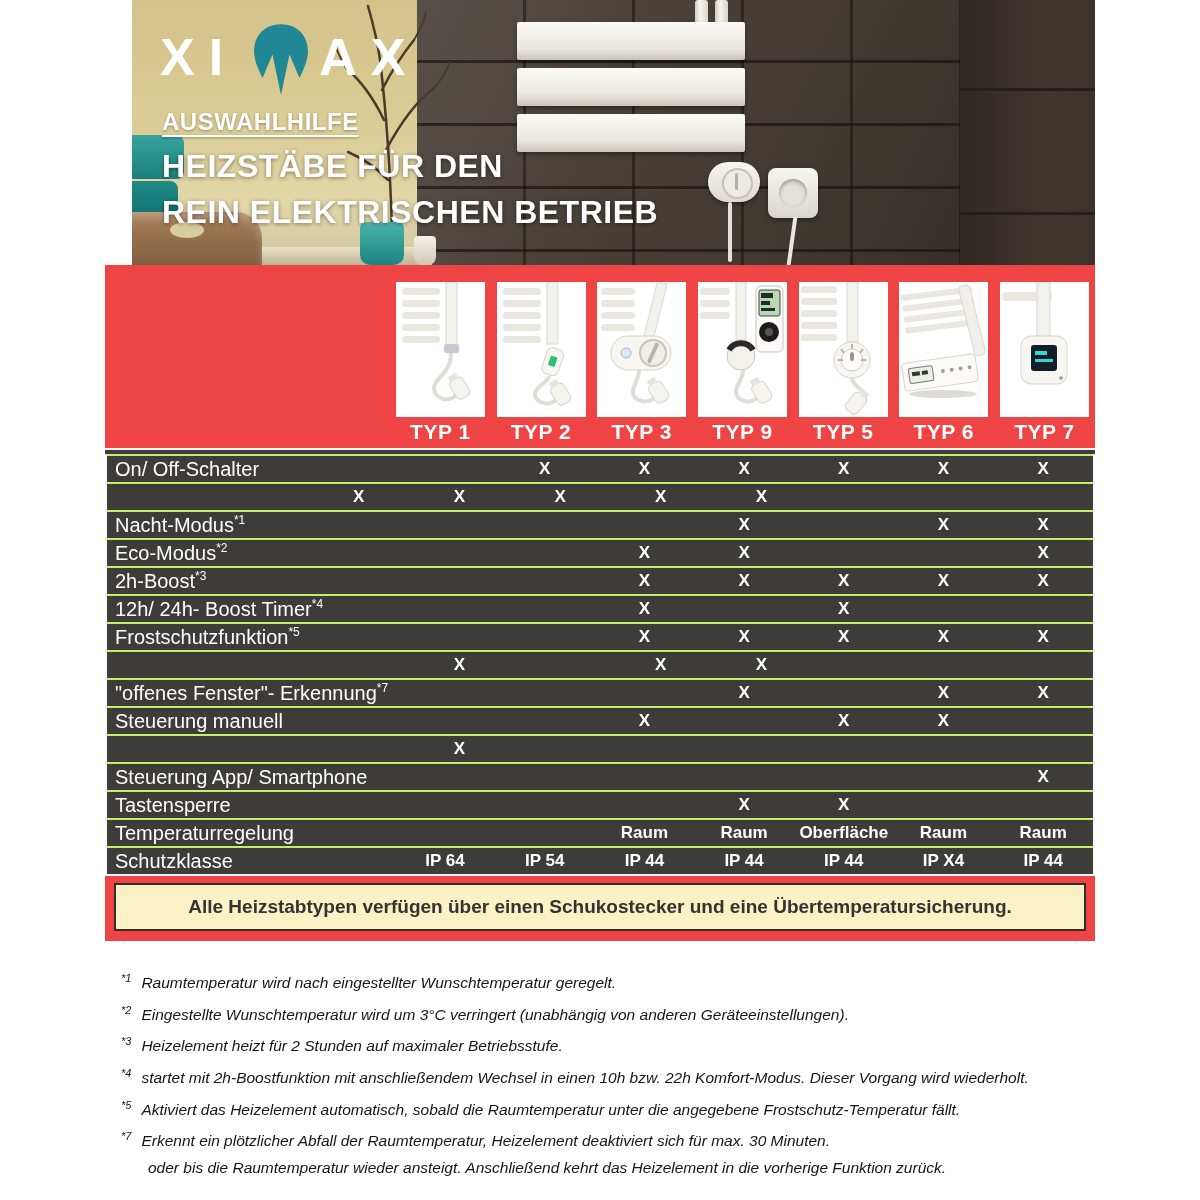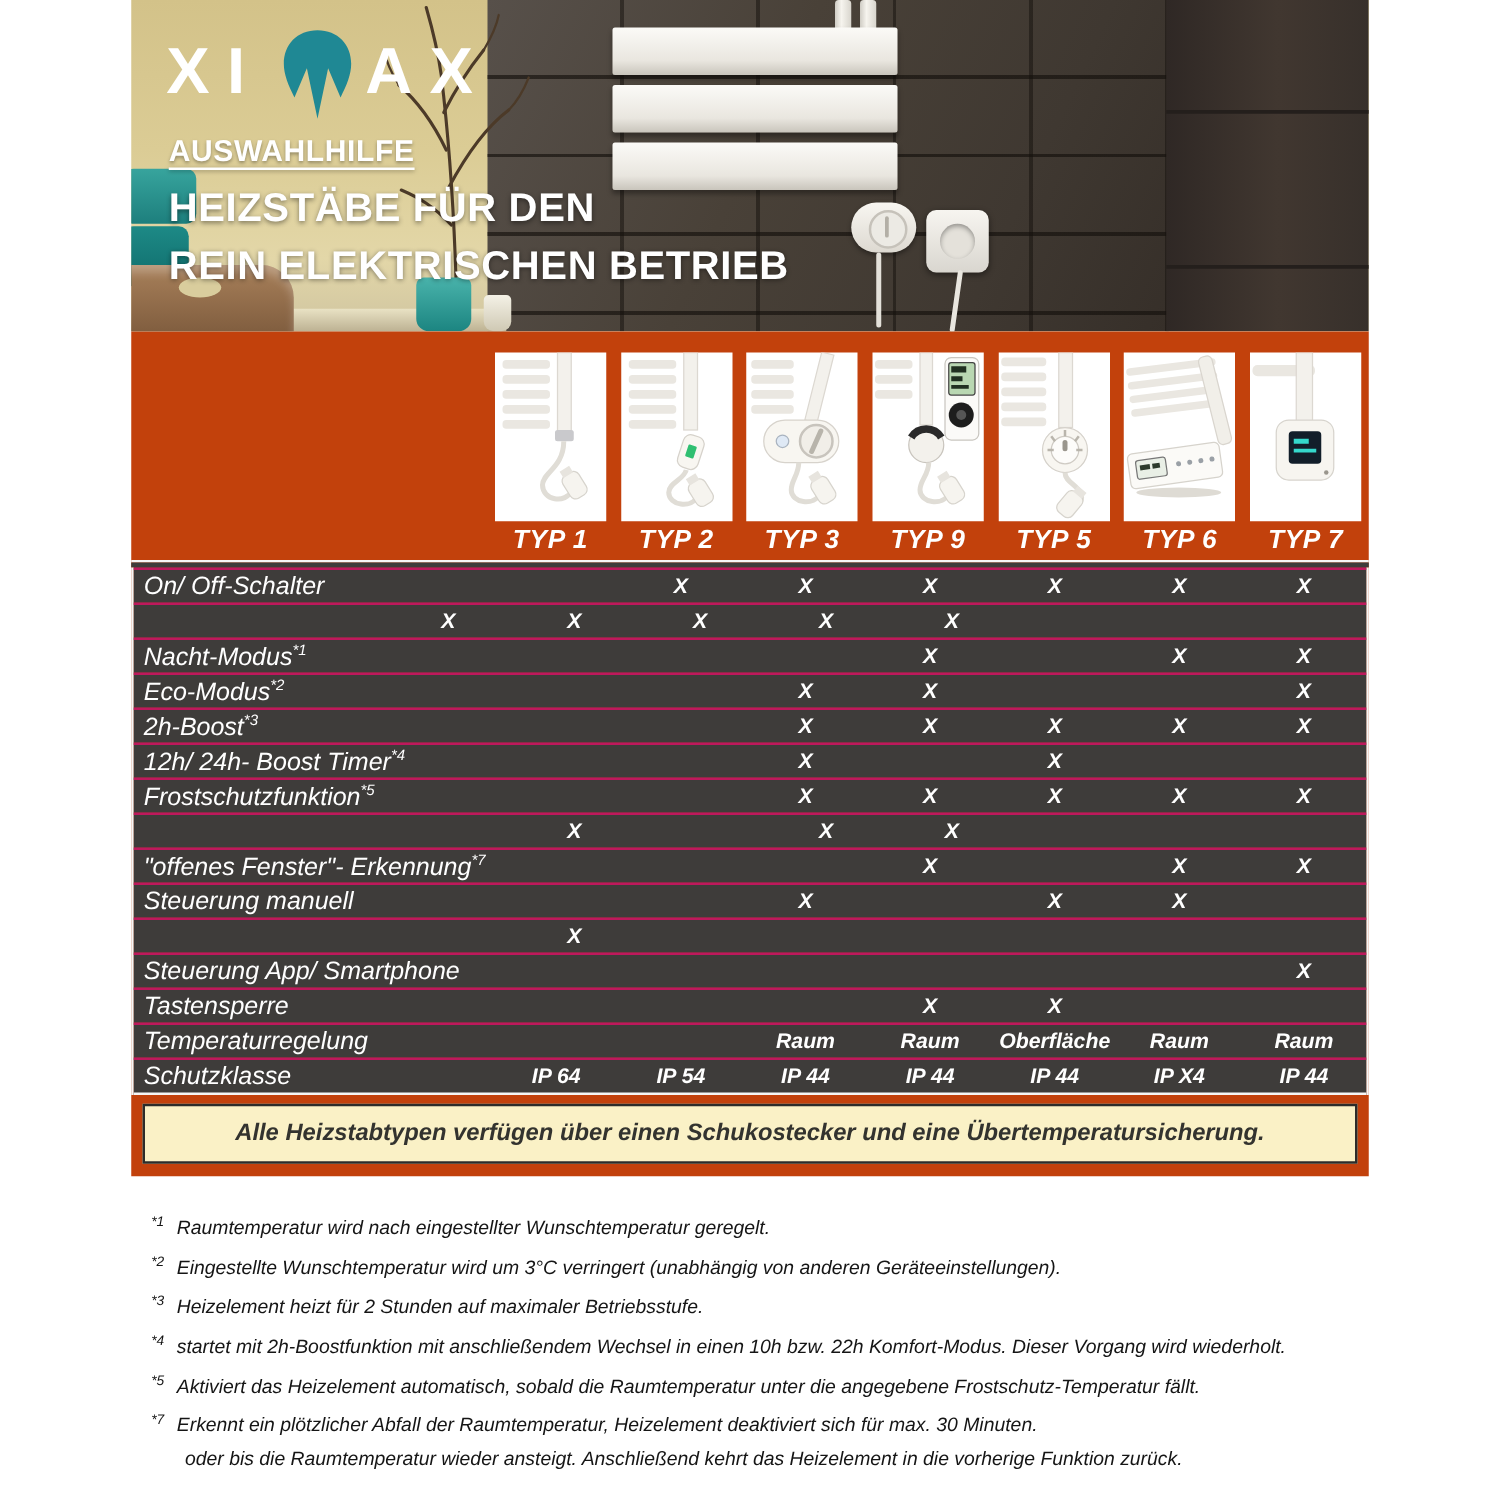--- a/index.html
+++ b/index.html
@@ -1,20 +1,20 @@
 <!DOCTYPE html>
 <html><head>
 <meta charset="utf-8">
 <style>
   html,body{margin:0;padding:0;background:#fff;}
   body{width:1200px;height:1200px;font-family:"Liberation Sans",sans-serif;position:relative;overflow:hidden;}
   .content{position:absolute;left:105px;top:0;width:990px;}
 
   
-  .hero{position:relative;height:265px;background:linear-gradient(180deg,#d3c289 0%,#dbcc95 45%,#e3d7a8 78%,#cfc4a0 100%);overflow:hidden;}
+  .hero{position:relative;height:265px;background:linear-gradient(180deg,#d3c289 0%,#dbcc95 45%,#e3d7a8 78%,#cfc4a0 100%);overflow:hidden;margin-left:27px;}
   .hero-counter{position:absolute;left:0;bottom:0;width:300px;height:18px;background:linear-gradient(180deg,#e9e2c4,#bdb293);}
   .hero-towels{position:absolute;left:-6px;top:135px;width:62px;height:96px;}
   .towel1{position:absolute;left:0;top:0;width:58px;height:44px;border-radius:8px;background:linear-gradient(180deg,#37a49d,#1d7f7d);}
   .towel2{position:absolute;left:0;top:46px;width:52px;height:48px;border-radius:8px;background:linear-gradient(180deg,#1d8a86,#0f6b6b);}
   .hero-chair{position:absolute;left:-20px;top:212px;width:150px;height:60px;border-radius:18px 26px 6px 6px;background:linear-gradient(180deg,#a8805a,#7c5a3c);box-shadow:inset 0 6px 8px rgba(255,255,255,.25);}
   .hero-chair-hole{position:absolute;left:58px;top:10px;width:34px;height:16px;border-radius:50%;background:#d9cd9d;}
   .branch-vase{position:absolute;left:228px;top:222px;width:44px;height:43px;border-radius:6px 6px 10px 10px;background:linear-gradient(180deg,#49b3ab,#1c8581);}
   .small-vase{position:absolute;left:282px;top:236px;width:22px;height:29px;border-radius:4px 4px 8px 8px;background:linear-gradient(180deg,#f4f1e6,#cfc9b4);}
   .tiles{position:absolute;left:285px;top:0;width:545px;height:265px;
     background:
@@ -35,30 +35,30 @@
   .socket-in{position:absolute;left:11px;top:11px;width:28px;height:28px;border-radius:50%;background:#e4e1da;box-shadow:inset 0 2px 4px rgba(0,0,0,.35);}
   .socket-cable{position:absolute;left:658px;top:216px;width:4px;height:50px;background:#e9e6df;border-radius:2px;transform:rotate(8deg);}
   .hero-brand{position:absolute;left:28px;top:22px;display:flex;align-items:flex-start;}
   .brand-letters{color:#fff;font-size:52px;font-weight:bold;letter-spacing:14px;line-height:70px;}
   .brand-m{width:72px;height:78px;margin:0 2px 0 8px;}
   .hero-kicker{position:absolute;left:30px;top:108px;color:#fff;font-size:24px;font-weight:bold;letter-spacing:.5px;text-decoration:underline;text-underline-offset:5px;text-shadow:0 1px 3px rgba(0,0,0,.35);}
   .hero-title{position:absolute;left:30px;top:143px;color:#fff;font-size:32px;font-weight:bold;line-height:46px;letter-spacing:.5px;text-shadow:0 1px 4px rgba(0,0,0,.45);}
   .twigs{position:absolute;left:190px;top:0px;width:130px;height:230px;}
 
   
-  .tblock{background:#c2410c;color:#fff;font-style:italic;}
+  .tblock{background:#ef4444;color:#fff;}
   .phead{display:flex;height:183px;}
   .phead-spacer{width:285px;}
   .pcol{width:100.7px;display:flex;flex-direction:column;align-items:center;}
   .pimg{margin-top:17px;width:89px;height:135px;background:#fff;overflow:hidden;}
   .ptitle{margin-top:3px;font-size:21px;font-weight:bold;letter-spacing:.5px;}
   .sepline{height:2px;background:#f6f6f6;margin:0;}
   .sepgap{height:4px;background:#3e3c3a;}
   .trows{border-left:2px solid #f6f6f6;border-right:2px solid #f6f6f6;}
-  .trow{display:flex;align-items:center;height:26px;border-top:2px solid #be185d;background:#3e3c3a;}
+  .trow{display:flex;align-items:center;height:26px;border-top:2px solid #bef264;background:#3e3c3a;}
   .trow:last-child{border-bottom:2px solid #f6f6f6;}
   .tlabel{width:283px;padding-left:8px;font-size:20px;white-space:nowrap;}
   .tlabel sup{font-size:12px;}
   .tcell{width:100.7px;text-align:center;font-weight:bold;font-size:17px;}
   .note-wrap{padding:7px 9px 10px 9px;}
   .note{background:#faf1c6;border:2px solid #2c2c2a;color:#33332f;font-weight:bold;font-size:19px;text-align:center;padding:11px 0;}
 
   
   .foot{padding:24px 0 0 16px;color:#151515;}
   .fline{font-style:italic;font-size:15.5px;line-height:26.5px;white-space:nowrap;}

